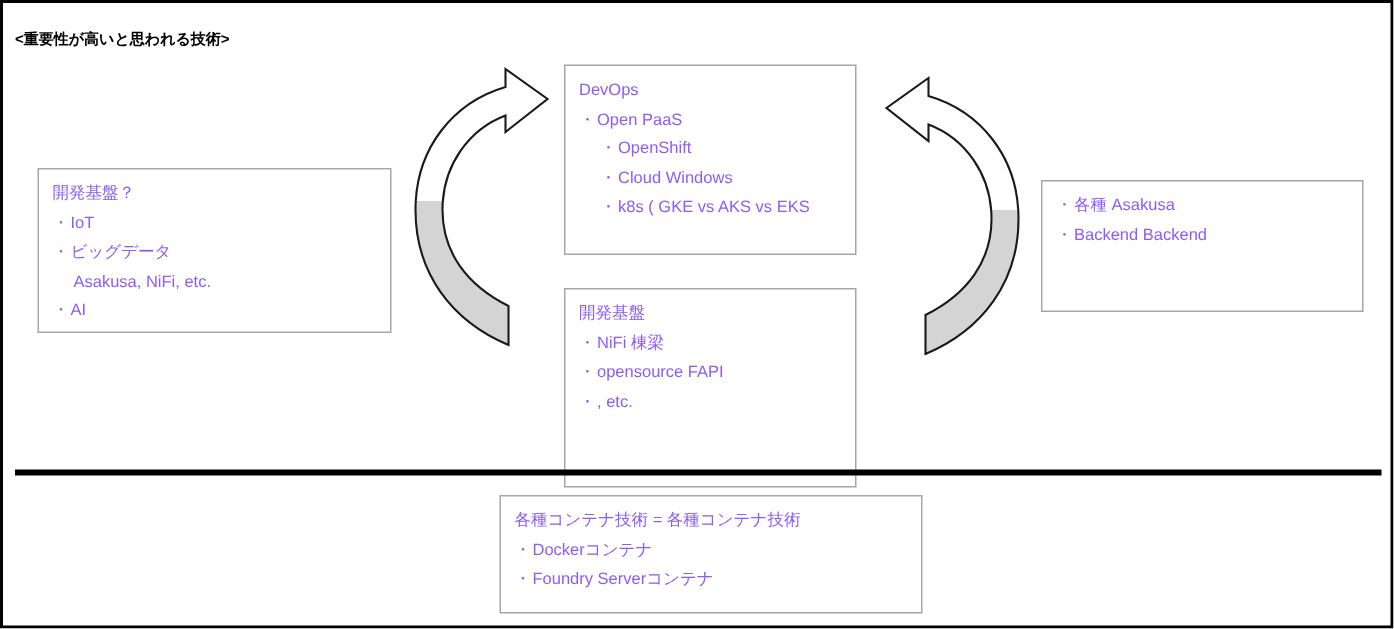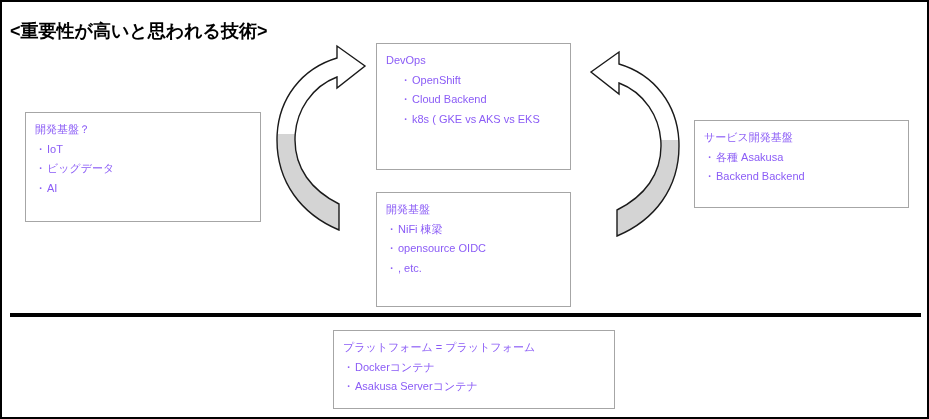--- a/index.html
+++ b/index.html
@@ -16,21 +16,21 @@
     height: 419px;
     background: #ffffff;
     box-sizing: border-box;
     border: 2px solid #000000;
     overflow: hidden;
   }
   .page-title {
     position: absolute;
     left: 8px;
     top: 17px;
-    font-size: 18px;
+    font-size: 10px;
     font-weight: bold;
     color: #000000;
     letter-spacing: 0px;
     white-space: nowrap;
   }
   .divider {
     position: absolute;
     left: 8px;
     top: 311px;
     width: 911px;
@@ -56,21 +56,21 @@
   }
   .line.l1 { padding-left: 0px; }
   .line.l2 { padding-left: 14px; }
   .bullet {
     display: inline-block;
     width: 12px;
   }
   
   #box-strategy   { left: 23px;  top: 110px; width: 236px; height: 110px; }
   #box-devops     { left: 374px; top: 41px;  width: 195px; height: 127px; }
-  #box-dev-base   { left: 374px; top: 190px; width: 195px; height: 115px; }
+  #box-dev-base   { left: 374px; top: 190px; width: 195px; height: 133px; }
   #box-service    { left: 692px; top: 118px; width: 215px; height: 88px; }
   #box-platform   { left: 331px; top: 328px; width: 282px; height: 79px; }
 
   .arrow-svg {
     position: absolute;
     overflow: visible;
   }
   #arrow-left  { left: 271px; top: 52px; }
   #arrow-right { left: 571px; top: 58px; }
 </style>
@@ -147,53 +147,54 @@
            L 64 -8
            Z" fill="#d4d4d4" stroke="#1a1a1a" stroke-width="1.4" stroke-linejoin="miter" clip-path="url(#clipBotR)"></path>
     </g>
   </svg>
 
   <div id="box-strategy" class="box">
     <div class="box-inner">
       <div class="line l1">開発基盤？</div>
       <div class="line l1"><span class="bullet">・</span><span>IoT</span></div>
       <div class="line l1"><span class="bullet">・</span><span>ビッグデータ</span></div>
+      <div class="line l2"><span>Asakusa, NiFi, etc.</span></div>
       <div class="line l1"><span class="bullet">・</span><span>AI</span></div>
     </div>
   </div>
 
   <div id="box-devops" class="box">
     <div class="box-inner">
       <div class="line l1">DevOps</div>
+      <div class="line l1"><span class="bullet">・</span><span>Open PaaS</span></div>
       <div class="line l2"><span class="bullet">・</span><span>OpenShift</span></div>
-      <div class="line l2"><span class="bullet">・</span><span>Cloud Backend</span></div>
+      <div class="line l2"><span class="bullet">・</span><span>Cloud Windows</span></div>
       <div class="line l2"><span class="bullet">・</span><span>k8s ( GKE vs AKS vs EKS</span></div>
     </div>
   </div>
 
   <div id="box-dev-base" class="box">
     <div class="box-inner">
       <div class="line l1">開発基盤</div>
       <div class="line l1"><span class="bullet">・</span><span>NiFi 棟梁</span></div>
-      <div class="line l1"><span class="bullet">・</span><span>opensource OIDC</span></div>
+      <div class="line l1"><span class="bullet">・</span><span>opensource FAPI</span></div>
       <div class="line l1"><span class="bullet">・</span><span>, etc.</span></div>
     </div>
   </div>
 
   <div id="box-service" class="box">
     <div class="box-inner">
-      <div class="line l1">サービス開発基盤</div>
       <div class="line l1"><span class="bullet">・</span><span>各種 Asakusa</span></div>
       <div class="line l1"><span class="bullet">・</span><span>Backend Backend</span></div>
     </div>
   </div>
 
   <div class="divider"></div>
 
   <div id="box-platform" class="box">
     <div class="box-inner">
-      <div class="line l1">プラットフォーム = プラットフォーム</div>
+      <div class="line l1">各種コンテナ技術 = 各種コンテナ技術</div>
       <div class="line l1"><span class="bullet">・</span><span>Dockerコンテナ</span></div>
-      <div class="line l1"><span class="bullet">・</span><span>Asakusa Serverコンテナ</span></div>
+      <div class="line l1"><span class="bullet">・</span><span>Foundry Serverコンテナ</span></div>
     </div>
   </div>
 
 </div>
 
 </body></html>

